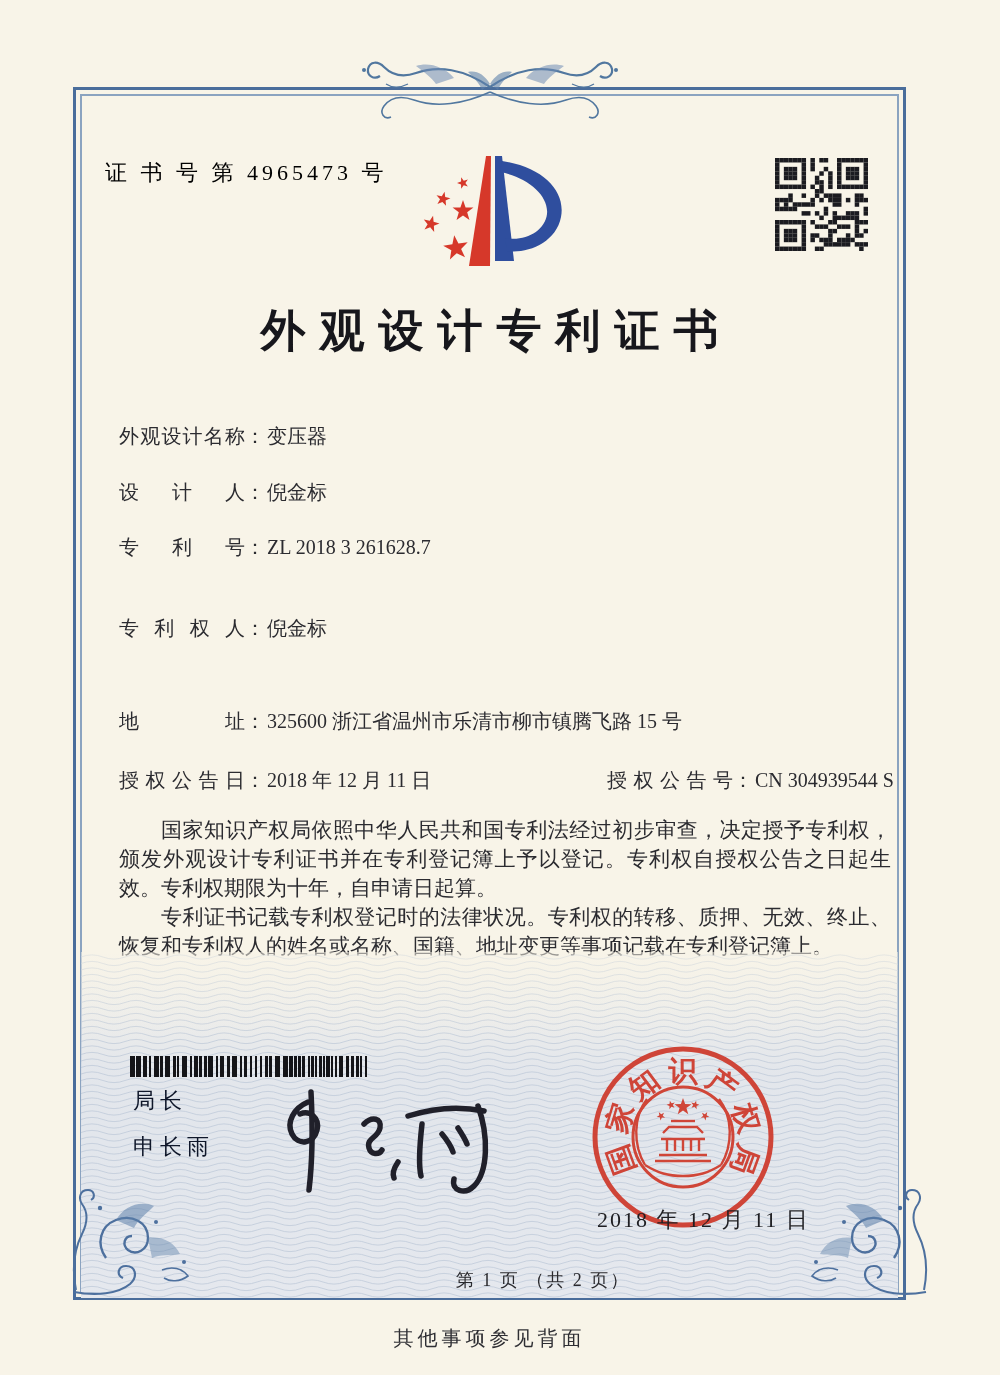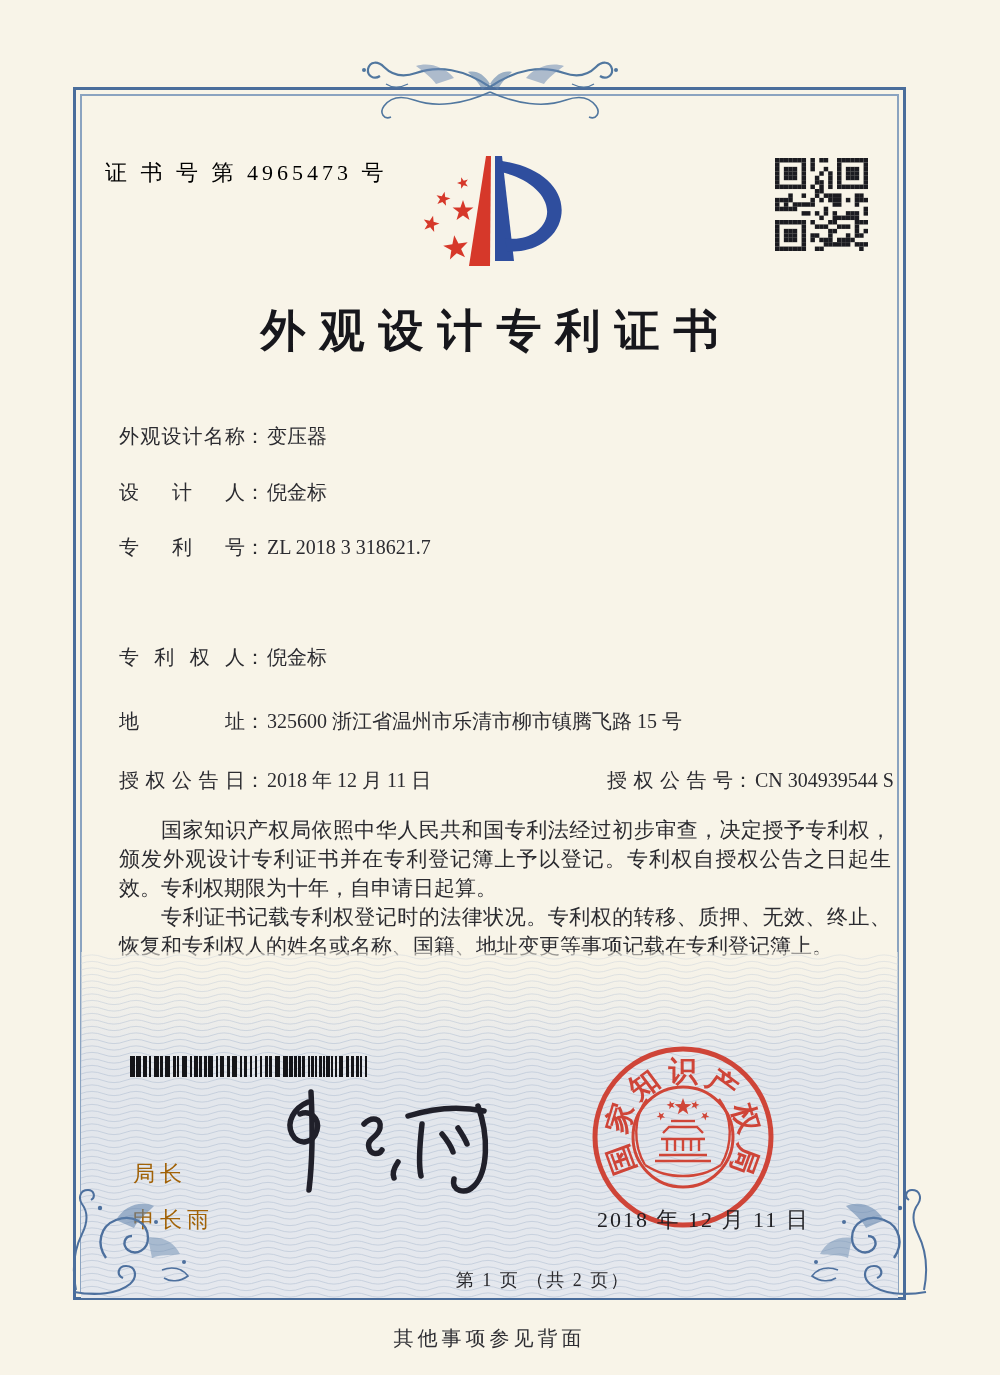--- a/index.html
+++ b/index.html
@@ -44,21 +44,21 @@
     position:absolute;left:81px;top:952px;width:817px;height:346px;overflow:hidden;
     background:linear-gradient(180deg, rgba(227,231,237,0) 0%, rgba(227,231,237,0.45) 14%,
       rgba(225,229,236,0.9) 34%, #e2e6ec 55%, #e5e8ee 100%);
   }
   .guilloche-fade{
     position:absolute;left:0;top:0;width:100%;height:90px;
     background:linear-gradient(180deg,#f8f4e8 0%, rgba(248,244,232,0) 100%);
     opacity:.55;
   }
   .barcode{position:absolute;left:130px;top:1056px;}
-  .director{position:absolute;left:133px;top:1159px;font-size:22px;letter-spacing:5px;color:#a16207;}
+  .director{position:absolute;left:133px;top:1086px;font-size:22px;letter-spacing:5px;color:#0f172a;}
   .director div{margin-bottom:16px;}
   .signature{position:absolute;left:248px;top:1078px;}
   .seal{position:absolute;left:583px;top:1037px;opacity:.93;}
   .seal-date{
     position:absolute;left:597px;top:1205px;font-size:22px;letter-spacing:2px;color:#1e1e22;z-index:6;
   }
   .page-info{
     position:absolute;left:73px;top:1268px;width:940px;text-align:center;
     font-size:18px;letter-spacing:2px;color:#2a2a2e;z-index:4;
   }
@@ -324,23 +324,23 @@
 
   <div class="title">外观设计专利证书</div>
 
   <div class="frow" style="top:423px">
     <span class="flabel">外观设计名称</span><span class="fcolon">：</span><span class="fvalue">变压器</span>
   </div>
   <div class="frow" style="top:479px">
     <span class="flabel">设计人</span><span class="fcolon">：</span><span class="fvalue">倪金标</span>
   </div>
   <div class="frow" style="top:534px">
-    <span class="flabel">专利号</span><span class="fcolon">：</span><span class="fvalue">ZL 2018 3 318621.7</span>
-  </div>
-  <div class="frow" style="top:644px">
+    <span class="flabel">专利号</span><span class="fcolon">：</span><span class="fvalue">ZL 2018 3 261628.7</span>
+  </div>
+  <div class="frow" style="top:615px">
     <span class="flabel">专利权人</span><span class="fcolon">：</span><span class="fvalue">倪金标</span>
   </div>
   <div class="frow" style="top:708px">
     <span class="flabel">地址</span><span class="fcolon">：</span><span class="fvalue">325600 浙江省温州市乐清市柳市镇腾飞路 15 号</span>
   </div>
   <div class="frow" style="top:767px">
     <span class="flabel">授权公告日</span><span class="fcolon">：</span><span class="fvalue">2018 年 12 月 11 日</span>
     <span class="frow2">
       <span class="flabel">授权公告号</span><span class="fcolon">：</span><span class="fvalue">CN 304939544 S</span>
     </span>

